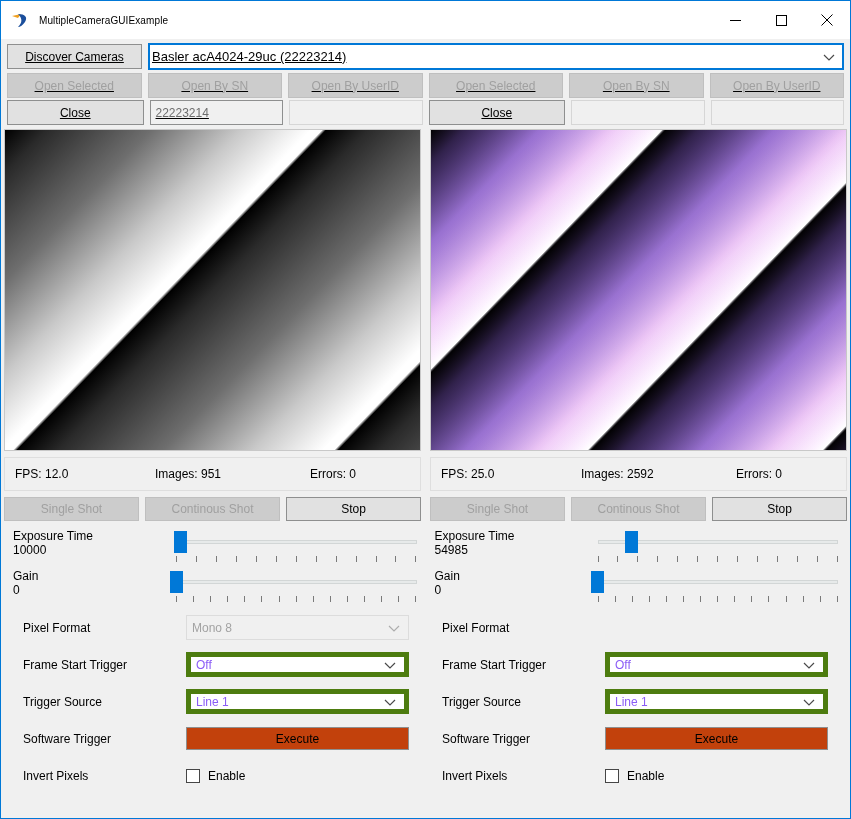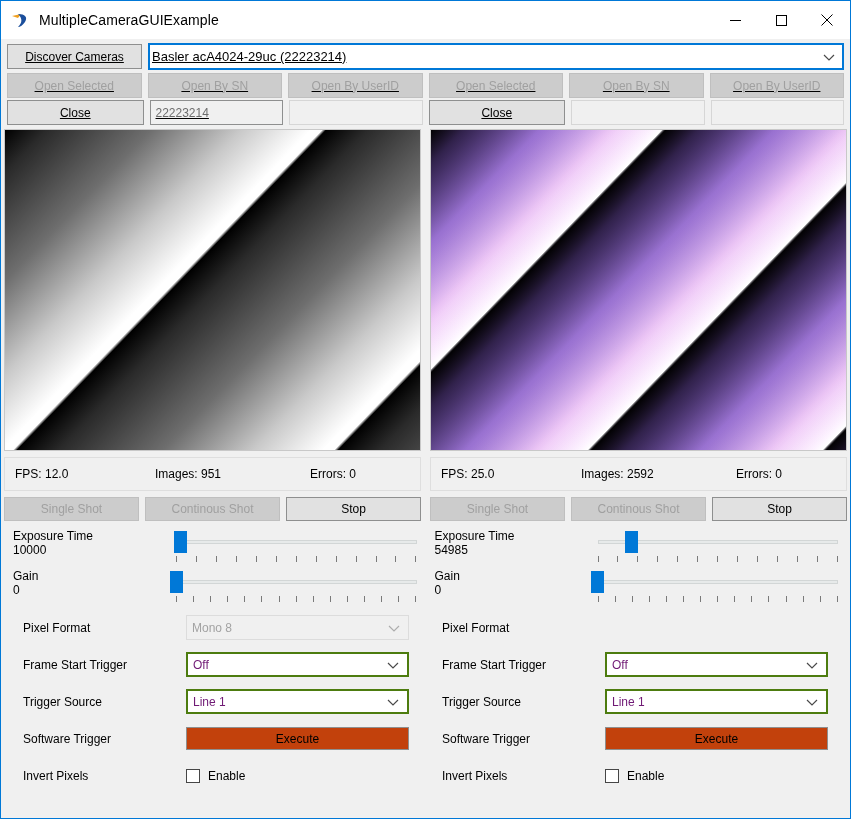--- a/index.html
+++ b/index.html
@@ -24,21 +24,21 @@
     background:#ffffff;
     display:flex;align-items:center;
     position:relative;
   }
   .app-icon{
     width:22px;height:22px;margin-left:9px;margin-right:7px;
     position:relative;flex:0 0 22px;
   }
   .app-icon svg{display:block;}
   .title-text{
-    font-size:14px;color:#000;letter-spacing:0.1px;
+    font-size:10px;color:#000;letter-spacing:0.1px;
     white-space:nowrap;
   }
   .caption-buttons{
     position:absolute;right:0;top:0;height:38px;display:flex;
   }
   .cap-btn{
     width:46px;height:38px;display:flex;align-items:center;justify-content:center;
     background:transparent;
   }
   .cap-btn svg{display:block;}
@@ -226,23 +226,23 @@
   .frow{
     display:flex;align-items:center;height:37px;
   }
   .flabel{
     width:172px;flex:0 0 172px;padding-left:9px;box-sizing:border-box;
     font-size:12px;
   }
   .fctl{flex:1 1 auto;margin-right:9px;min-width:0;}
   .combo{
     box-sizing:border-box;height:25px;
-    border:2px solid #4d7c0f;background:#ffffff;
+    border:5px solid #4d7c0f;background:#ffffff;
     display:flex;align-items:center;position:relative;
-    padding-left:5px;font-size:12px;color:#701a75;
+    padding-left:5px;font-size:12px;color:#8b5cf6;
   }
   .combo.disabled{
     border:1px solid #dcdcdc;background:#f0f0f0;color:#a3a3a3;
   }
   .combo .caret2{
     position:absolute;right:8px;top:50%;transform:translateY(-50%);
     width:12px;height:12px;
   }
   .btn-exec{
     box-sizing:border-box;height:23px;width:100%;

